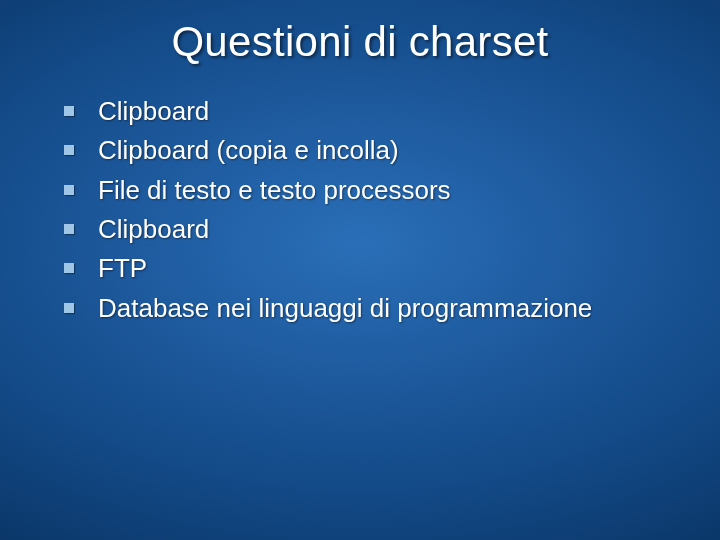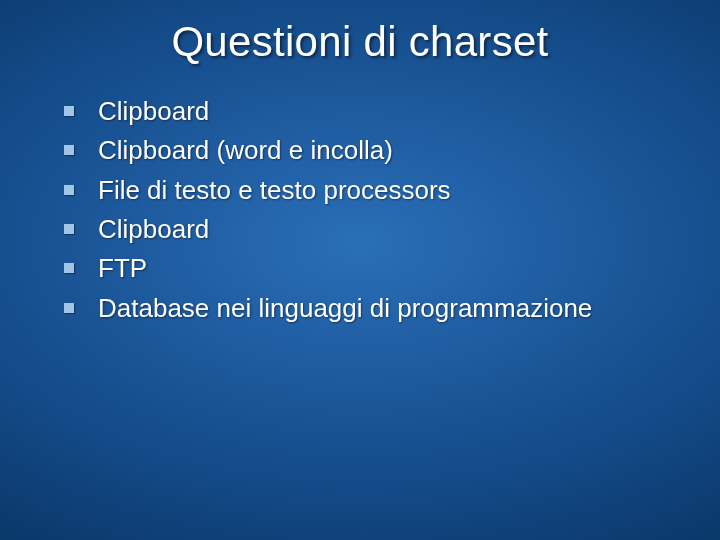--- a/index.html
+++ b/index.html
@@ -53,19 +53,19 @@
     box-shadow: 1px 1px 1px rgba(0,0,0,0.35);
   }
 </style>
 </head>
 <body>
 
 <div class="slide">
   <h1 class="title">Questioni di charset</h1>
   <ul class="bullets">
     <li><span class="sq"></span><span>Clipboard</span></li>
-    <li><span class="sq"></span><span>Clipboard (word e incolla)</span></li>
+    <li><span class="sq"></span><span>Clipboard (copia e incolla)</span></li>
     <li><span class="sq"></span><span>File di testo e testo processors</span></li>
     <li><span class="sq"></span><span>Clipboard</span></li>
     <li><span class="sq"></span><span>FTP</span></li>
     <li><span class="sq"></span><span>Database nei linguaggi di programmazione</span></li>
   </ul>
 </div>
 
 </body></html>

